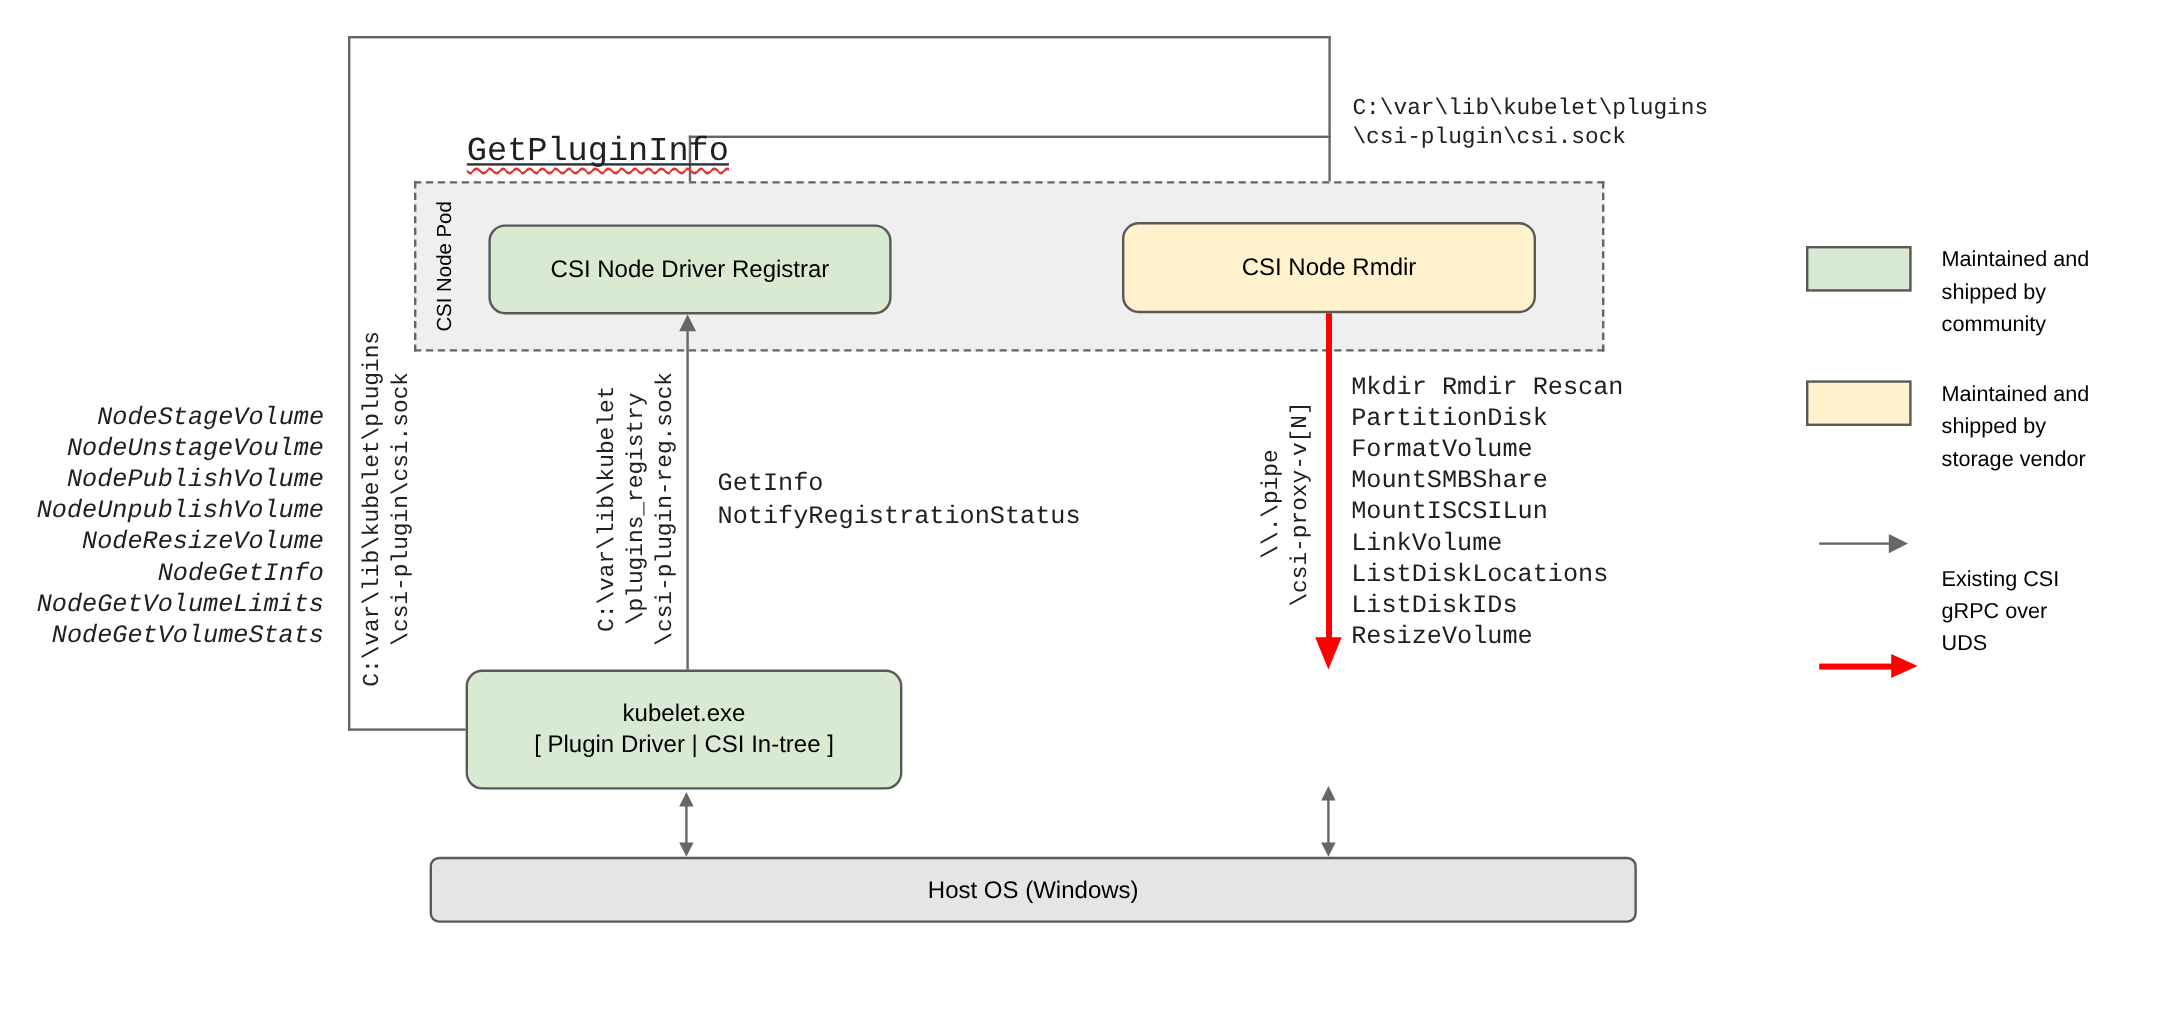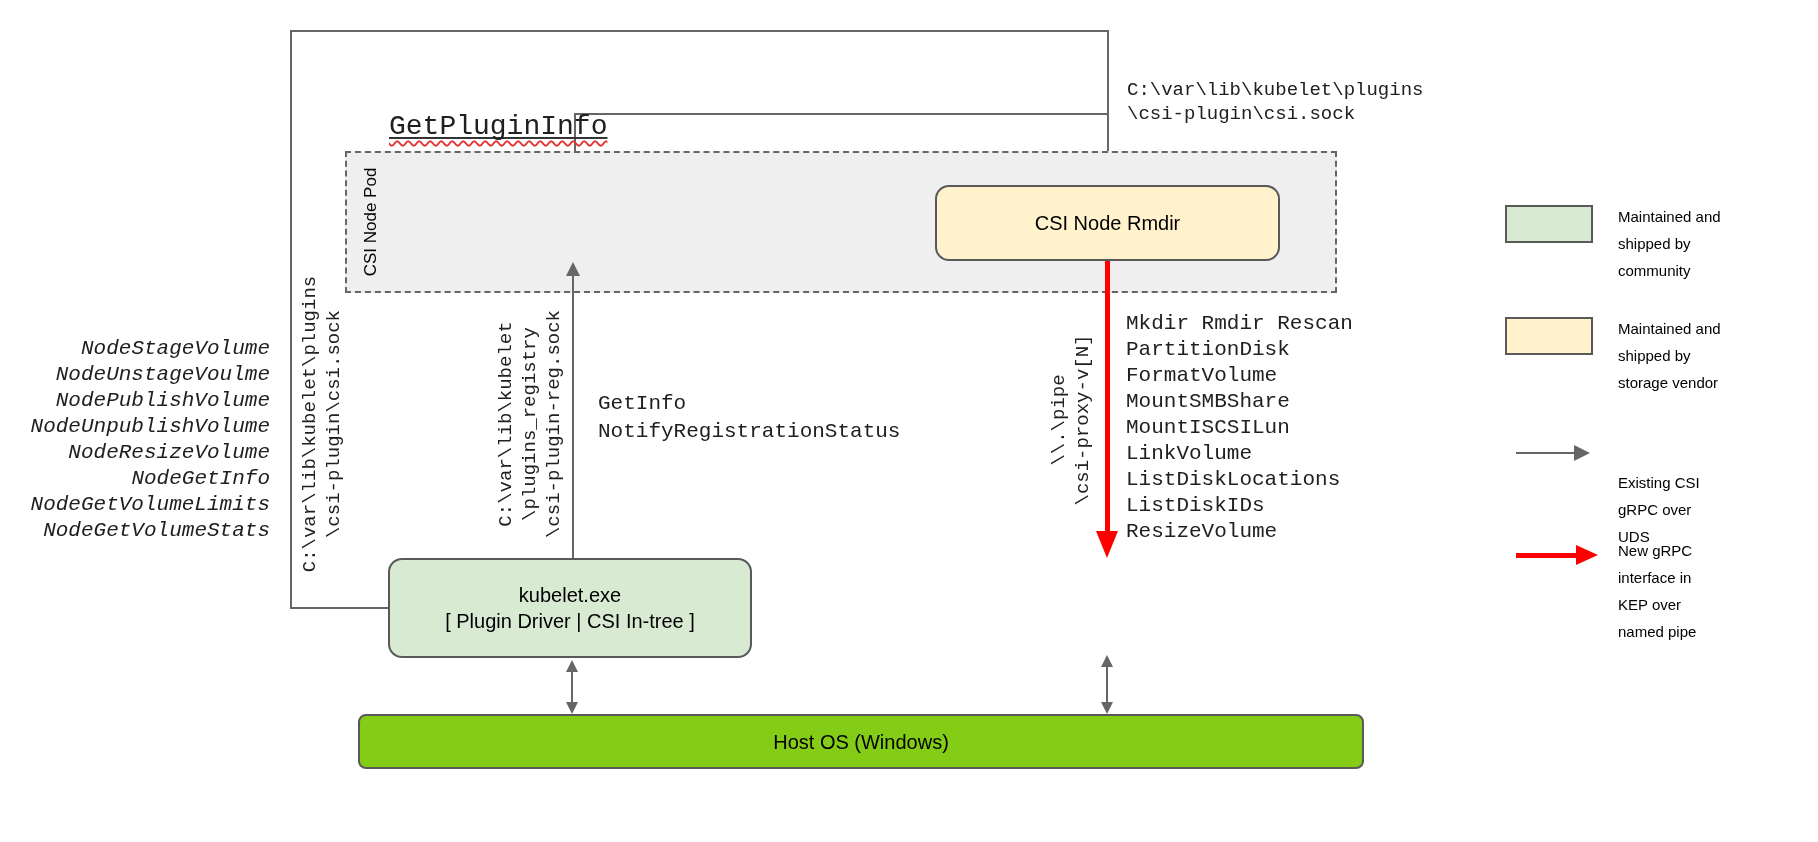--- a/index.html
+++ b/index.html
@@ -32,21 +32,21 @@
 
   
   .node {
     position:absolute; box-sizing:border-box;
     border:2px solid #595959; border-radius:14px;
     display:flex; align-items:center; justify-content:center;
     font-size:20px; color:#000000; text-align:center; line-height:26px;
   }
   .green  { background:#d9ead3; }
   .yellow { background:#fff2cc; }
-  .blue   { background:#84cc16; border-radius:8px; }
+  .blue   { background:#e5e5e5; border-radius:8px; }
 
   
   .mono {
     position:absolute;
     font-family:"Liberation Mono","DejaVu Sans Mono",monospace;
     color:#202020; white-space:pre-line;
   }
   .mono-lg { font-size:21px; line-height:26px; }
   .mono-sm { font-size:19px; line-height:24px; }
   .r { text-align:right;font-style:italic; }
@@ -74,21 +74,21 @@
     text-decoration-skip-ink:none;
   }
 
   
   .swatch {
     position:absolute; width:88px; height:38px;
     border:2px solid #595959; box-sizing:border-box;
   }
   .legend-label {
     position:absolute; left:1618px; width:200px;
-    font-size:15px; line-height:27px; color:#000;
+    font-size:18px; line-height:27px; color:#000;
     white-space:pre-line;
   }
 </style>
 </head>
 <body>
 
 <div id="canvas">
 
   <div class="hline" style="left:290px; top:30px; width:819px;"></div>
   <div class="vline" style="left:290px; top:30px; height:579px;"></div>
@@ -110,20 +110,23 @@
   <div class="tri tri-down-red" style="left:1096px; top:531px;"></div>
 
   <div class="tri tri-up-sm" style="left:566px; top:660px;"></div>
   <div class="vline" style="left:571px; top:670px; height:34px;"></div>
   <div class="tri tri-down-sm" style="left:566px; top:702px;"></div>
 
   <div class="tri tri-up-sm" style="left:1101px; top:655px;"></div>
   <div class="vline" style="left:1106px; top:665px; height:39px;"></div>
   <div class="tri tri-down-sm" style="left:1101px; top:702px;"></div>
 
+  <div class="node green" style="left:407px; top:187px; width:336px; height:75px;">
+    <span>CSI Node Driver Registrar</span>
+  </div>
 
   <div class="node yellow" style="left:935px; top:185px; width:345px; height:76px;">
     <span>CSI Node Rmdir</span>
   </div>
 
   <div class="node green" style="left:388px; top:558px; width:364px; height:100px; flex-direction:column;">
     <div>kubelet.exe</div>
     <div>[ Plugin Driver | CSI In-tree ]</div>
   </div>
 
@@ -182,18 +185,14 @@
 storage vendor</div>
 
   <div class="hline" style="left:1516px; top:452px; width:60px;"></div>
   <div class="tri tri-right" style="left:1574px; top:445px;"></div>
   <div class="legend-label" style="top:425px;margin-top:44px;">Existing CSI
 gRPC over
 UDS</div>
 
   <div class="hline" style="left:1516px; top:553px; width:62px; height:5px; background:#ff0000;"></div>
   <div class="tri tri-right-red" style="left:1576px; top:545px;"></div>
-  <div class="legend-label" style="top:537px;">New gRPC
-interface in
-KEP over
-named pipe</div>
 
 </div>
 
 </body></html>

